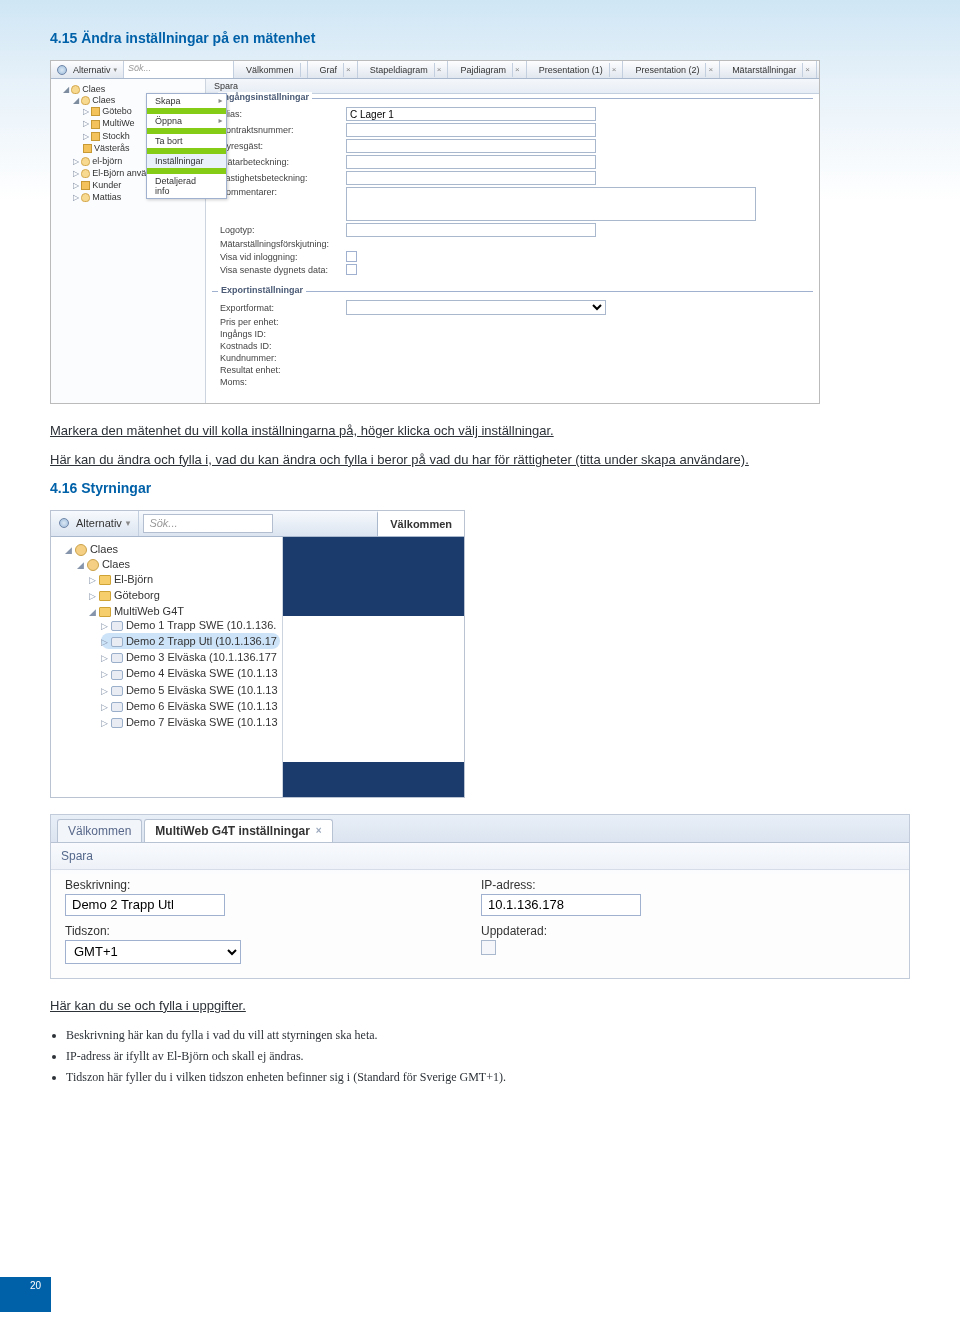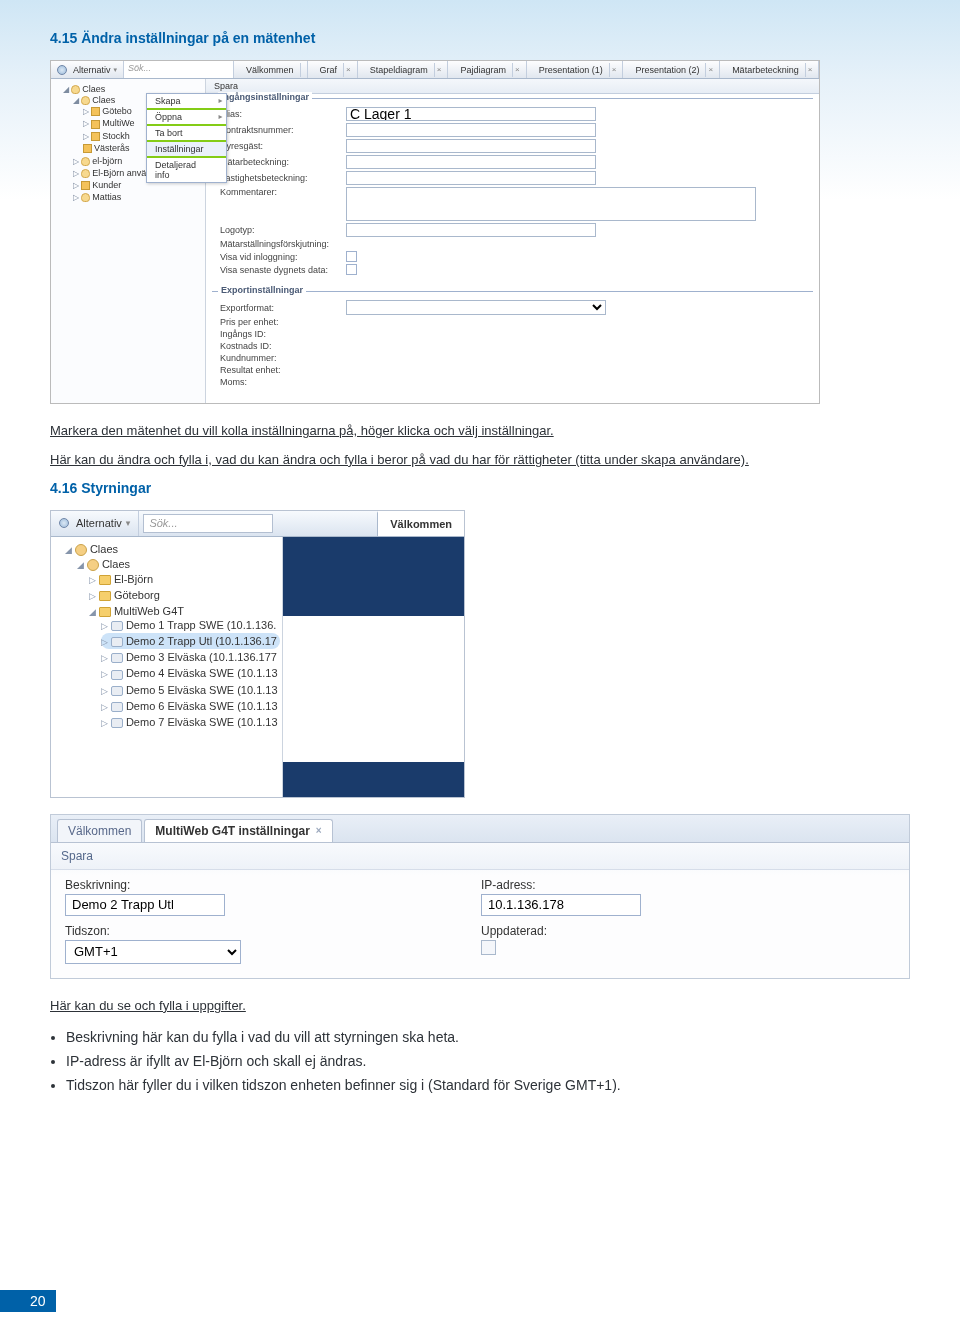--- a/index.html
+++ b/index.html
@@ -24,25 +24,26 @@
     margin-bottom: 14px;
   }
   .body-text {
     font-size: 13px;
     color: #2d3238;
     line-height: 1.45;
     margin: 10px 0;
     text-decoration: underline;
   }
   .bullet-list {
-    font-size: 14px;
+    font-size: 12px;
     color: #2d3238;
     line-height: 1.6;
     padding-left: 16px;
     margin: 2px 0 20px 0;
+    font-family: Liberation Serif, serif;
   }
   .bullet-list li { margin-bottom: 2px; }
   
   .shot1 {
     width: 770px;
     background: #fff;
     border: 1px solid #bbb;
     font-size: 9px;
     color: #333;
     margin-bottom: 18px;
@@ -99,21 +100,21 @@
   .tree .arw { color:#7e8ca0; font-size:8px; margin-right:2px; }
   .tree .ctx {
     position:absolute;
     left: 95px; top: 14px;
     background:#fff;
     border:1px solid #9fb1ce;
     box-shadow: 1px 1px 3px rgba(0,0,0,.2);
     font-size:9px;
     z-index:5;
   }
-  .tree .ctx div { padding: 2px 22px 2px 8px; border-bottom:2px solid #84cc16; position:relative; }
+  .tree .ctx div { padding: 2px 22px 2px 8px; border-bottom:6px solid #84cc16; position:relative; }
   .tree .ctx div:last-child{border-bottom:none;}
   .tree .ctx .sel { background:#eaf1fb; }
   .tree .ctx .sub::after { content:'▸'; position:absolute; right:3px; color:#888; font-size:8px; }
   .shot1 .main {
     flex:1;
     background:#fff;
   }
   .shot1 .main .spara {
     background: linear-gradient(to bottom,#f4f7fb,#e7edf5);
     border-bottom:1px solid #c3cede;
@@ -137,21 +138,21 @@
     display:flex;
     align-items:center;
     margin: 2px 0;
     gap: 6px;
   }
   .frow .lbl { width: 120px; color:#444; }
   .frow input[type=text] {
     border:1px solid #a9b8cc;
     height:14px;
     padding: 1px 3px;
-    font-size:14px;
+    font-size:10px;
     width: 250px;
   }
   .frow textarea {
     border:1px solid #a9b8cc;
     font-size:9px;
     width: 410px;
     height: 34px;
     resize:none;
   }
   .frow .cb { width:11px;height:11px;border:1px solid #9fb1ce;background:#fff;}
@@ -281,22 +282,22 @@
     background:#fff;
     padding:1px 4px;
   }
   .shot3 .cbx { display:inline-block; width:15px;height:15px;border:1px solid #a9b8cc;background:#f4f6fa; }
   .page-number {
     position:absolute;
     bottom: 14px;
     left: 0;
     background:#0061a8;
     color:#fff;
-    font-size:14px;
-    padding:3px 10px 3px 30px;
+    font-size:10px;
+    padding:3px 10px 21px 30px;
   }
   .globe {
     display:inline-block;width:10px;height:10px;border:1px solid #6f86a8;border-radius:50%;
     background: radial-gradient(#dbe8f5,#9bbad9);
     vertical-align:middle;
     margin-right:3px;
   }
 </style>
 </head>
 <body>
@@ -331,21 +332,21 @@
           </span>
         <span>
             <span>Presentation (1)</span>
             <em>×</em>
           </span>
         <span>
             <span>Presentation (2)</span>
             <em>×</em>
           </span>
         <span>
-            <span>Mätarbeteckning</span>
+            <span>Mätarställningar</span>
             <em>×</em>
           </span>
         <span></span>
       </div>
     </div>
     <div class="body">
       <div class="tree">
         <ul>
           <li><span class="arw">◢</span><span class="icon user"></span><span>Claes</span>
             <ul>

